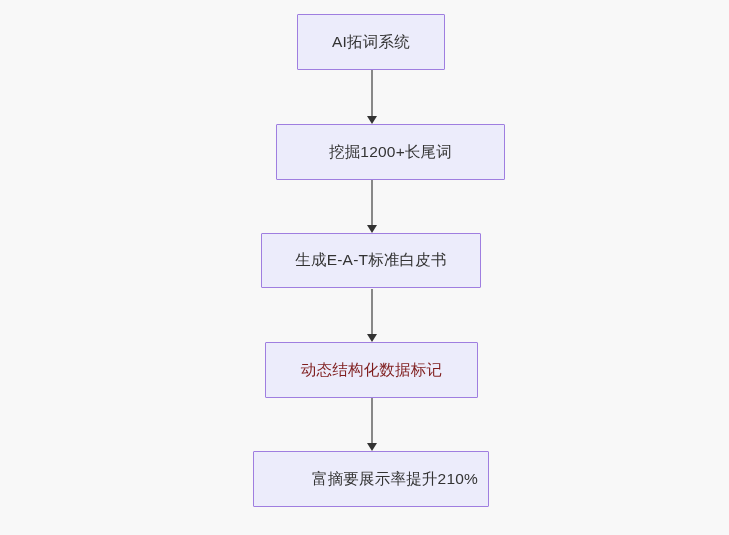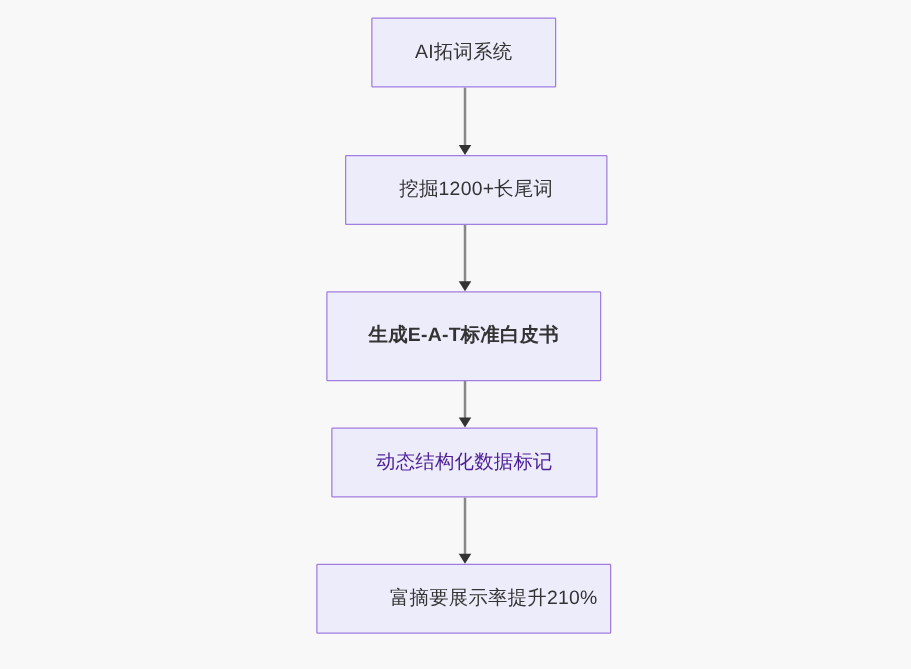--- a/index.html
+++ b/index.html
@@ -79,26 +79,26 @@
     <div class="conn-head" style="top: 45px; border-top-color: rgb(51, 51, 51);"></div>
   </div>
   <div class="connector" style="left: 371px; top: 398px;">
     <div class="conn-line" style="height: 46px; background: rgb(136, 136, 136);"></div>
     <div class="conn-head" style="top: 45px; border-top-color: rgb(51, 51, 51);"></div>
   </div>
 
   <div class="node" style="left: 297px; top: 14px; width: 148px; height: 56px; background: rgb(236, 236, 251); border-color: rgb(159, 126, 224); color: rgb(51, 51, 51);">
     <span class="node-label">AI拓词系统</span>
   </div>
-  <div class="node" style="left: 276px; top: 124px; width: 210px; height: 56px; background: rgb(236, 236, 251); border-color: rgb(159, 126, 224); color: rgb(51, 51, 51);">
+  <div class="node" style="left: 276px; top: 124px; width: 229px; height: 56px; background: rgb(236, 236, 251); border-color: rgb(159, 126, 224); color: rgb(51, 51, 51);">
     <span class="node-label">挖掘1200+长尾词</span>
   </div>
-  <div class="node" style="left: 261px; top: 233px; width: 220px; height: 72px; background: rgb(236, 236, 251); border-color: rgb(159, 126, 224); color: rgb(51, 51, 51); font-weight: bold;">
+  <div class="node" style="left: 261px; top: 233px; width: 220px; height: 55px; background: rgb(236, 236, 251); border-color: rgb(159, 126, 224); color: rgb(51, 51, 51);">
     <span class="node-label">生成E-A-T标准白皮书</span>
   </div>
-  <div class="node" style="left: 265px; top: 342px; width: 213px; height: 56px; background: rgb(236, 236, 251); border-color: rgb(159, 126, 224); color: #4c1d95;">
+  <div class="node" style="left: 265px; top: 342px; width: 213px; height: 56px; background: rgb(236, 236, 251); border-color: rgb(159, 126, 224); color: #7f1d1d;">
     <span class="node-label">动态结构化数据标记</span>
   </div>
   <div class="node" style="left: 253px; top: 451px; width: 236px; height: 56px; background: rgb(236, 236, 251); border-color: rgb(159, 126, 224); color: rgb(51, 51, 51); padding-left: 48px;">
     <span class="node-label">富摘要展示率提升210%</span>
   </div>
 
 </div>
 
 </body></html>

